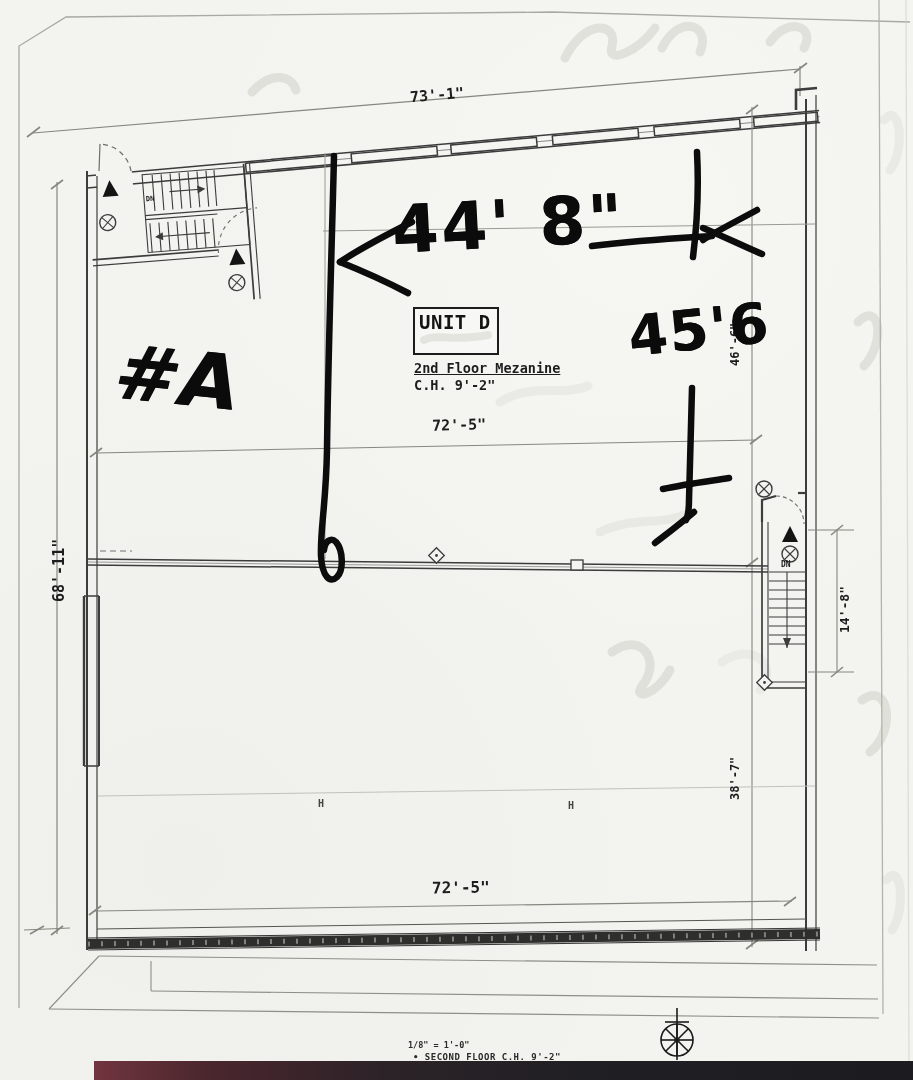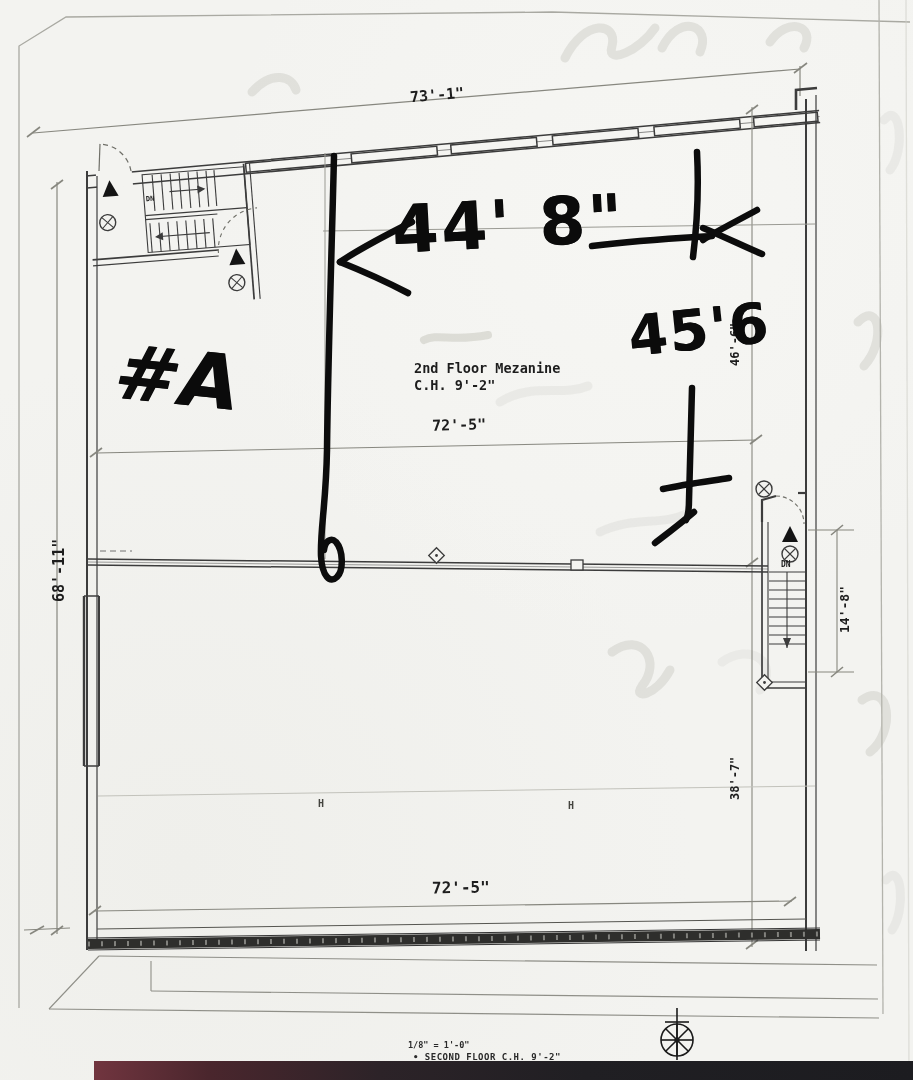--- a/index.html
+++ b/index.html
@@ -266,21 +266,24 @@
 </svg>
 
 <div class="lbl" style="left:410px;top:88px;font-size:15px;transform:rotate(-5deg);">73'-1"</div>
 <div class="lbl" style="left:432px;top:418px;font-size:15px;transform:rotate(-1.5deg);">72'-5"</div>
 <div class="lbl" style="left:432px;top:880px;font-size:16px;transform:rotate(-1deg);">72'-5"</div>
 <div class="lbl vert" style="left:52px;top:602px;font-size:15px;">68'-11"</div>
 <div class="lbl vert" style="left:729px;top:366px;font-size:12px;">46'-6"</div>
 <div class="lbl vert" style="left:729px;top:800px;font-size:12px;">38'-7"</div>
 <div class="lbl vert" style="left:838px;top:633px;font-size:13px;">14'-8"</div>
 
-<div class="lbl" style="left:414px;top:362px;font-size:13.5px;">2nd Floor Mezanine</div>
+<div class="unitbox">
+  <span>UNIT D</span>
+</div>
+<div class="lbl" style="left:414px;top:362px;font-size:13.5px;text-decoration:underline;">2nd Floor Mezanine</div>
 <div class="lbl" style="left:414px;top:379px;font-size:13.5px;">C.H.  9'-2"</div>
 
 <div class="lbl" style="left:146px;top:196px;font-size:7px;transform:rotate(-4deg);">DN</div>
 <div class="lbl" style="left:781px;top:561px;font-size:8px;">DN</div>
 
 <div class="lbl" style="left:318px;top:799px;font-size:10px;color:#44443f;">H</div>
 <div class="lbl" style="left:568px;top:801px;font-size:10px;color:#44443f;">H</div>
 
 <div class="hw" style="left:392px;top:192px;font-size:66px;letter-spacing:3px;transform:rotate(-3deg);">44' 8"</div>
 <div class="hw" style="left:628px;top:302px;font-size:56px;letter-spacing:2px;transform:rotate(-6deg);">45'6</div>

